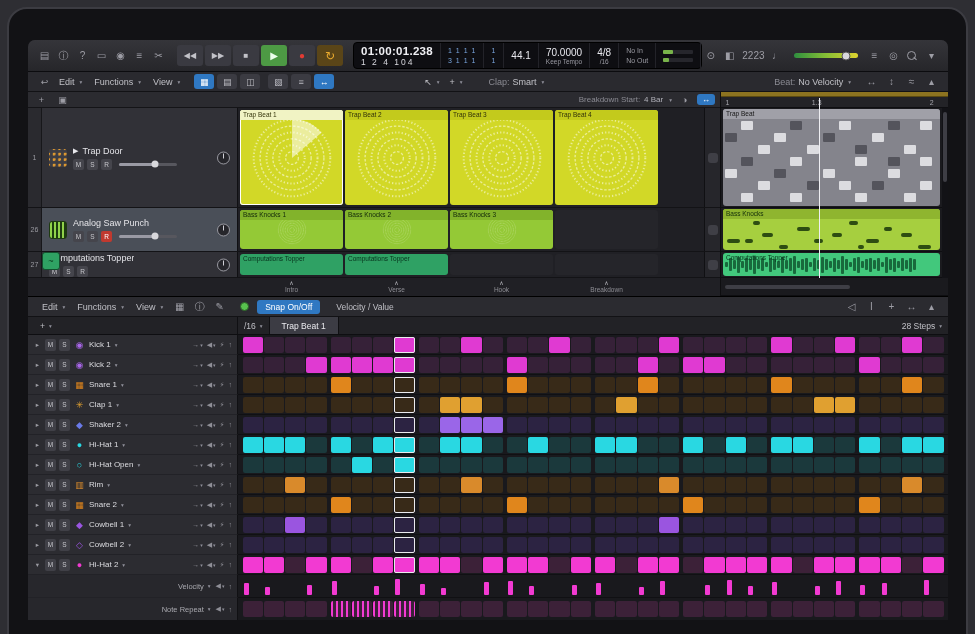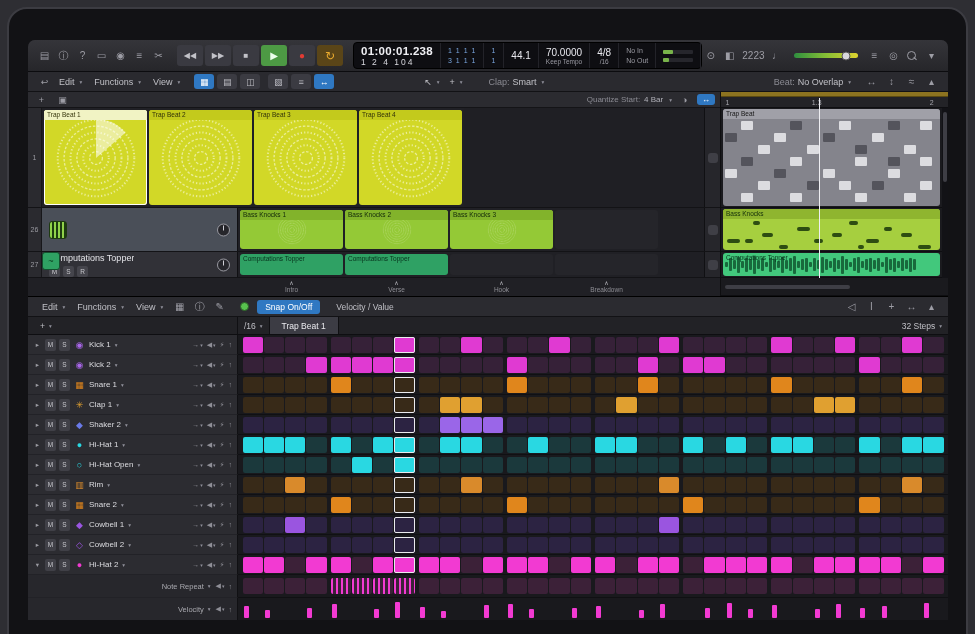--- a/index.html
+++ b/index.html
@@ -264,46 +264,67 @@
         <span class="car">▾</span>
     </div>
     <div class="snap" style="margin-left:26px;">
       <span class="dimlbl">Clap:</span>
       <span>Smart</span>
       <span class="car">▾</span>
     </div>
     <div class="spacer"></div>
     <div class="snap">
       <span class="dimlbl">Beat:</span>
-      <span>No Overlap</span>
+      <span>No Velocity</span>
       <span class="car">▾</span>
     </div>
     <div class="btngroup" id="tb2-right" style="margin-left:12px;">
         <span class="cb-ico">↔</span>
         <span class="cb-ico">↕</span>
         <span class="cb-ico">≈</span>
         <span class="cb-ico">▴</span>
       </div>
   </div>
 
   <div class="main">
     <div class="ll">
       <div class="llhead">
         <span class="cb-ico sm">+</span>
         <span class="cb-ico sm">▣</span>
         <div class="spacer"></div>
-        <span class="dimlbl">Quantize Start:</span>
+        <span class="dimlbl">Breakdown Start:</span>
         <span>4 Bar</span>
         <span class="car">▾</span>
         <span class="cb-ico sm">◑</span>
         <span class="bluebtn">↔</span>
       </div>
       <div id="ll-rows">
           <div class="llrow" style="height: 100px;">
             <div class="numcol">1</div>
+            <div class="thead t1">
+              <div class="ticon pads"></div>
+              <div class="tmain">
+                <div class="tnamerow">
+                  <span class="tplay">▶</span>
+                  <span class="tname">Trap Door</span>
+                </div>
+                <div class="trow2">
+                  <span class="msbtn">M</span>
+                  <span class="msbtn">S</span>
+                  <span class="msbtn">R</span>
+                  <div class="hslider">
+                    <i class="hfill" style="width: 62%;"></i>
+                    <i class="hknob" style="left: 62%;"></i>
+                  </div>
+                </div>
+              </div>
+              <div class="knob">
+                <i class="kline"></i>
+              </div>
+            </div>
             <div class="cellsbox">
               <div class="cell yellow playing">
                 <div class="celltab">Trap Beat 1</div>
                 <svg viewBox="0 0 100 100" width="84" height="84" class="rings">
                   <circle cx="50" cy="50" r="7.6" fill="none" stroke="rgba(255,255,240,0.55)" stroke-width="1.6" stroke-dasharray="3 2"></circle>
                   <circle cx="50" cy="50" r="15.2" fill="none" stroke="rgba(255,255,240,0.55)" stroke-width="2.4" stroke-dasharray="1.5 2.5"></circle>
                   <circle cx="50" cy="50" r="22.799999999999997" fill="none" stroke="rgba(255,255,240,0.55)" stroke-width="1.6" stroke-dasharray="3 2"></circle>
                   <circle cx="50" cy="50" r="30.4" fill="none" stroke="rgba(255,255,240,0.55)" stroke-width="2.4" stroke-dasharray="1.5 2.5"></circle>
                   <circle cx="50" cy="50" r="38" fill="none" stroke="rgba(255,255,240,0.55)" stroke-width="1.6" stroke-dasharray="3 2"></circle>
                   <circle cx="50" cy="50" r="45.599999999999994" fill="none" stroke="rgba(255,255,240,0.55)" stroke-width="2.4" stroke-dasharray="1.5 2.5"></circle>
@@ -346,20 +367,34 @@
             </div>
             <div class="llempty"></div>
             <div class="lldiv">
               <div class="divbtn"></div>
             </div>
           </div>
           <div class="llrow" style="height: 44px;">
             <div class="numcol">26</div>
             <div class="thead sel t2">
               <div class="ticon keys"></div>
+              <div class="tmain">
+                <div class="tnamerow">
+                  <span class="tname">Analog Saw Punch</span>
+                </div>
+                <div class="trow2">
+                  <span class="msbtn">M</span>
+                  <span class="msbtn">S</span>
+                  <span class="msbtn on">R</span>
+                  <div class="hslider">
+                    <i class="hfill" style="width: 62%;"></i>
+                    <i class="hknob" style="left: 62%;"></i>
+                  </div>
+                </div>
+              </div>
               <div class="knob">
                 <i class="kline"></i>
               </div>
             </div>
             <div class="cellsbox">
               <div class="cell green">
                 <div class="celltab">Bass Knocks 1</div>
                 <svg viewBox="0 0 100 100" width="30" height="30" class="rings">
                   <circle cx="50" cy="50" r="7.6" fill="none" stroke="rgba(255,255,240,0.55)" stroke-width="1.6" stroke-dasharray="3 2"></circle>
                   <circle cx="50" cy="50" r="15.2" fill="none" stroke="rgba(255,255,240,0.55)" stroke-width="2.4" stroke-dasharray="1.5 2.5"></circle>
@@ -623,21 +658,21 @@
             <span class="car">▾</span>
         </span>
       </div>
       <span class="shitem">
         <span>/16</span>
           <span class="car">▾</span>
       </span>
       <span class="ptab">Trap Beat 1</span>
       <div class="spacer"></div>
       <span class="shitem">
-        <span>32 Steps</span>
+        <span>28 Steps</span>
           <span class="car">▾</span>
       </span>
     </div>
     <div class="seqrows" id="seq-rows">
         <div class="srow">
           <div class="srow-left">
             <span class="dis">▸</span>
             <span class="msbtn2">M</span>
             <span class="msbtn2">S</span>
             <span class="ricon" style="color: rgb(168, 102, 232);">◉</span>
@@ -1218,20 +1253,111 @@
             <span class="scell" style="background: rgb(242, 58, 210);"></span>
             <span class="scell" style="background: rgb(242, 58, 210);"></span>
             <span class="scell g4" style="background: rgb(242, 58, 210);"></span>
             <span class="scell" style="background: rgb(242, 58, 210);"></span>
             <span class="scell" style="background: rgb(60, 33, 56);"></span>
             <span class="scell" style="background: rgb(242, 58, 210);"></span>
           </div>
         </div>
         <div class="srow sub">
           <div class="srow-left subl">
+            <span class="sublbl">Velocity<span class="car">▾</span></span>
+            <span class="rctl">
+              <span class="rctli">◀<span class="car2">▾</span></span>
+              <span class="rctli">↑</span>
+            </span>
+          </div>
+          <div class="srow-steps">
+            <span class="velslot">
+              <i class="velbar" style="height: 12px; background: rgb(242, 58, 210);"></i>
+            </span>
+            <span class="velslot">
+              <i class="velbar" style="height: 8px; background: rgb(242, 58, 210);"></i>
+            </span>
+            <span class="velslot"></span>
+            <span class="velslot">
+              <i class="velbar" style="height: 10px; background: rgb(242, 58, 210);"></i>
+            </span>
+            <span class="velslot g4">
+              <i class="velbar" style="height: 14px; background: rgb(242, 58, 210);"></i>
+            </span>
+            <span class="velslot"></span>
+            <span class="velslot">
+              <i class="velbar" style="height: 9px; background: rgb(242, 58, 210);"></i>
+            </span>
+            <span class="velslot">
+              <i class="velbar" style="height: 16px; background: rgb(242, 58, 210);"></i>
+            </span>
+            <span class="velslot g4">
+              <i class="velbar" style="height: 11px; background: rgb(242, 58, 210);"></i>
+            </span>
+            <span class="velslot">
+              <i class="velbar" style="height: 7px; background: rgb(242, 58, 210);"></i>
+            </span>
+            <span class="velslot"></span>
+            <span class="velslot">
+              <i class="velbar" style="height: 13px; background: rgb(242, 58, 210);"></i>
+            </span>
+            <span class="velslot g4">
+              <i class="velbar" style="height: 14px; background: rgb(242, 58, 210);"></i>
+            </span>
+            <span class="velslot">
+              <i class="velbar" style="height: 9px; background: rgb(242, 58, 210);"></i>
+            </span>
+            <span class="velslot"></span>
+            <span class="velslot">
+              <i class="velbar" style="height: 10px; background: rgb(242, 58, 210);"></i>
+            </span>
+            <span class="velslot g4">
+              <i class="velbar" style="height: 12px; background: rgb(242, 58, 210);"></i>
+            </span>
+            <span class="velslot"></span>
+            <span class="velslot">
+              <i class="velbar" style="height: 8px; background: rgb(242, 58, 210);"></i>
+            </span>
+            <span class="velslot">
+              <i class="velbar" style="height: 14px; background: rgb(242, 58, 210);"></i>
+            </span>
+            <span class="velslot g4"></span>
+            <span class="velslot">
+              <i class="velbar" style="height: 10px; background: rgb(242, 58, 210);"></i>
+            </span>
+            <span class="velslot">
+              <i class="velbar" style="height: 15px; background: rgb(242, 58, 210);"></i>
+            </span>
+            <span class="velslot">
+              <i class="velbar" style="height: 9px; background: rgb(242, 58, 210);"></i>
+            </span>
+            <span class="velslot g4">
+              <i class="velbar" style="height: 13px; background: rgb(242, 58, 210);"></i>
+            </span>
+            <span class="velslot"></span>
+            <span class="velslot">
+              <i class="velbar" style="height: 9px; background: rgb(242, 58, 210);"></i>
+            </span>
+            <span class="velslot">
+              <i class="velbar" style="height: 14px; background: rgb(242, 58, 210);"></i>
+            </span>
+            <span class="velslot g4">
+              <i class="velbar" style="height: 10px; background: rgb(242, 58, 210);"></i>
+            </span>
+            <span class="velslot">
+              <i class="velbar" style="height: 12px; background: rgb(242, 58, 210);"></i>
+            </span>
+            <span class="velslot"></span>
+            <span class="velslot">
+              <i class="velbar" style="height: 15px; background: rgb(242, 58, 210);"></i>
+            </span>
+          </div>
+        </div>
+        <div class="srow sub">
+          <div class="srow-left subl">
             <span class="sublbl">Note Repeat<span class="car">▾</span></span>
             <span class="rctl">
               <span class="rctli">◀<span class="car2">▾</span></span>
               <span class="rctli">↑</span>
             </span>
           </div>
           <div class="srow-steps">
             <span class="scell" style="background: rgb(60, 33, 56);"></span>
             <span class="scell" style="background: rgb(60, 33, 56);"></span>
             <span class="scell" style="background: rgb(60, 33, 56);"></span>
@@ -1259,107 +1385,16 @@
             <span class="scell g4" style="background: rgb(60, 33, 56);"></span>
             <span class="scell" style="background: rgb(60, 33, 56);"></span>
             <span class="scell" style="background: rgb(60, 33, 56);"></span>
             <span class="scell" style="background: rgb(60, 33, 56);"></span>
             <span class="scell g4" style="background: rgb(60, 33, 56);"></span>
             <span class="scell" style="background: rgb(60, 33, 56);"></span>
             <span class="scell" style="background: rgb(60, 33, 56);"></span>
             <span class="scell" style="background: rgb(60, 33, 56);"></span>
           </div>
         </div>
-        <div class="srow sub">
-          <div class="srow-left subl">
-            <span class="sublbl">Velocity<span class="car">▾</span></span>
-            <span class="rctl">
-              <span class="rctli">◀<span class="car2">▾</span></span>
-              <span class="rctli">↑</span>
-            </span>
-          </div>
-          <div class="srow-steps">
-            <span class="velslot">
-              <i class="velbar" style="height: 12px; background: rgb(242, 58, 210);"></i>
-            </span>
-            <span class="velslot">
-              <i class="velbar" style="height: 8px; background: rgb(242, 58, 210);"></i>
-            </span>
-            <span class="velslot"></span>
-            <span class="velslot">
-              <i class="velbar" style="height: 10px; background: rgb(242, 58, 210);"></i>
-            </span>
-            <span class="velslot g4">
-              <i class="velbar" style="height: 14px; background: rgb(242, 58, 210);"></i>
-            </span>
-            <span class="velslot"></span>
-            <span class="velslot">
-              <i class="velbar" style="height: 9px; background: rgb(242, 58, 210);"></i>
-            </span>
-            <span class="velslot">
-              <i class="velbar" style="height: 16px; background: rgb(242, 58, 210);"></i>
-            </span>
-            <span class="velslot g4">
-              <i class="velbar" style="height: 11px; background: rgb(242, 58, 210);"></i>
-            </span>
-            <span class="velslot">
-              <i class="velbar" style="height: 7px; background: rgb(242, 58, 210);"></i>
-            </span>
-            <span class="velslot"></span>
-            <span class="velslot">
-              <i class="velbar" style="height: 13px; background: rgb(242, 58, 210);"></i>
-            </span>
-            <span class="velslot g4">
-              <i class="velbar" style="height: 14px; background: rgb(242, 58, 210);"></i>
-            </span>
-            <span class="velslot">
-              <i class="velbar" style="height: 9px; background: rgb(242, 58, 210);"></i>
-            </span>
-            <span class="velslot"></span>
-            <span class="velslot">
-              <i class="velbar" style="height: 10px; background: rgb(242, 58, 210);"></i>
-            </span>
-            <span class="velslot g4">
-              <i class="velbar" style="height: 12px; background: rgb(242, 58, 210);"></i>
-            </span>
-            <span class="velslot"></span>
-            <span class="velslot">
-              <i class="velbar" style="height: 8px; background: rgb(242, 58, 210);"></i>
-            </span>
-            <span class="velslot">
-              <i class="velbar" style="height: 14px; background: rgb(242, 58, 210);"></i>
-            </span>
-            <span class="velslot g4"></span>
-            <span class="velslot">
-              <i class="velbar" style="height: 10px; background: rgb(242, 58, 210);"></i>
-            </span>
-            <span class="velslot">
-              <i class="velbar" style="height: 15px; background: rgb(242, 58, 210);"></i>
-            </span>
-            <span class="velslot">
-              <i class="velbar" style="height: 9px; background: rgb(242, 58, 210);"></i>
-            </span>
-            <span class="velslot g4">
-              <i class="velbar" style="height: 13px; background: rgb(242, 58, 210);"></i>
-            </span>
-            <span class="velslot"></span>
-            <span class="velslot">
-              <i class="velbar" style="height: 9px; background: rgb(242, 58, 210);"></i>
-            </span>
-            <span class="velslot">
-              <i class="velbar" style="height: 14px; background: rgb(242, 58, 210);"></i>
-            </span>
-            <span class="velslot g4">
-              <i class="velbar" style="height: 10px; background: rgb(242, 58, 210);"></i>
-            </span>
-            <span class="velslot">
-              <i class="velbar" style="height: 12px; background: rgb(242, 58, 210);"></i>
-            </span>
-            <span class="velslot"></span>
-            <span class="velslot">
-              <i class="velbar" style="height: 15px; background: rgb(242, 58, 210);"></i>
-            </span>
-          </div>
-        </div>
       </div>
   </div>
 
 </div>
 
 </body></html>

